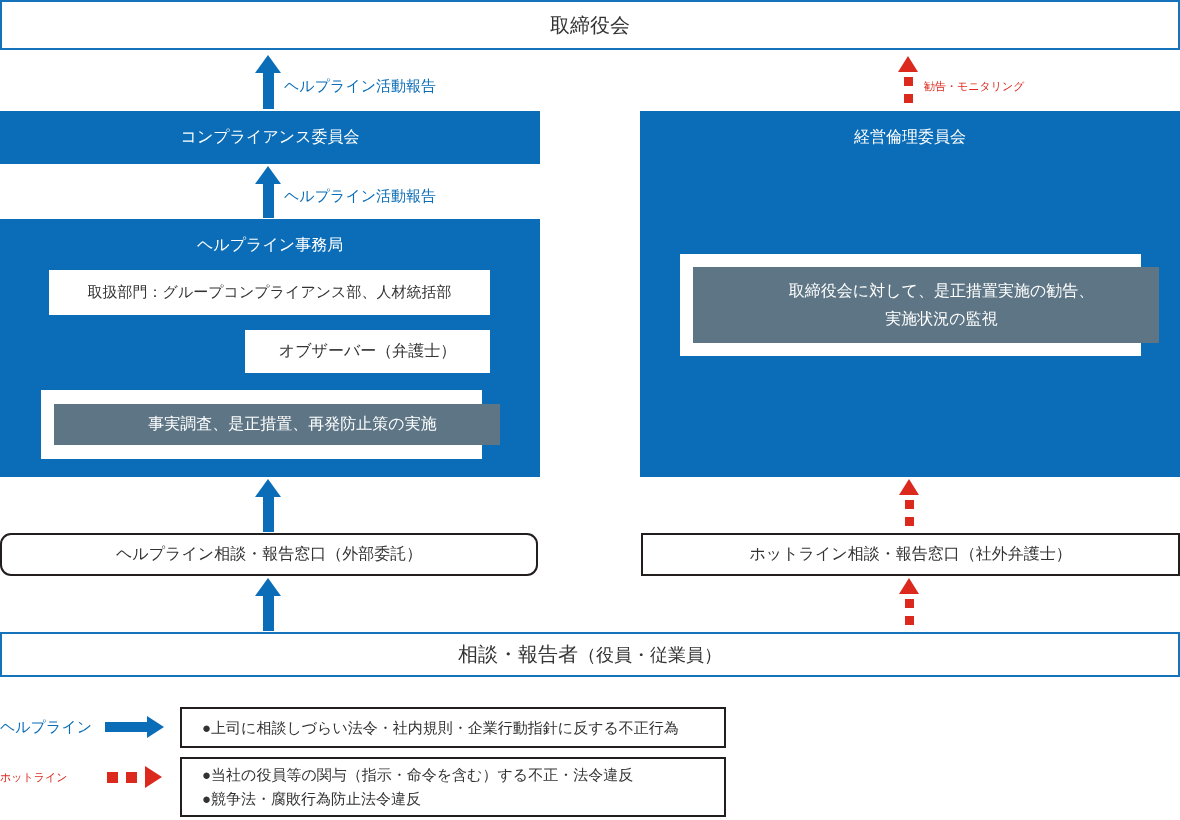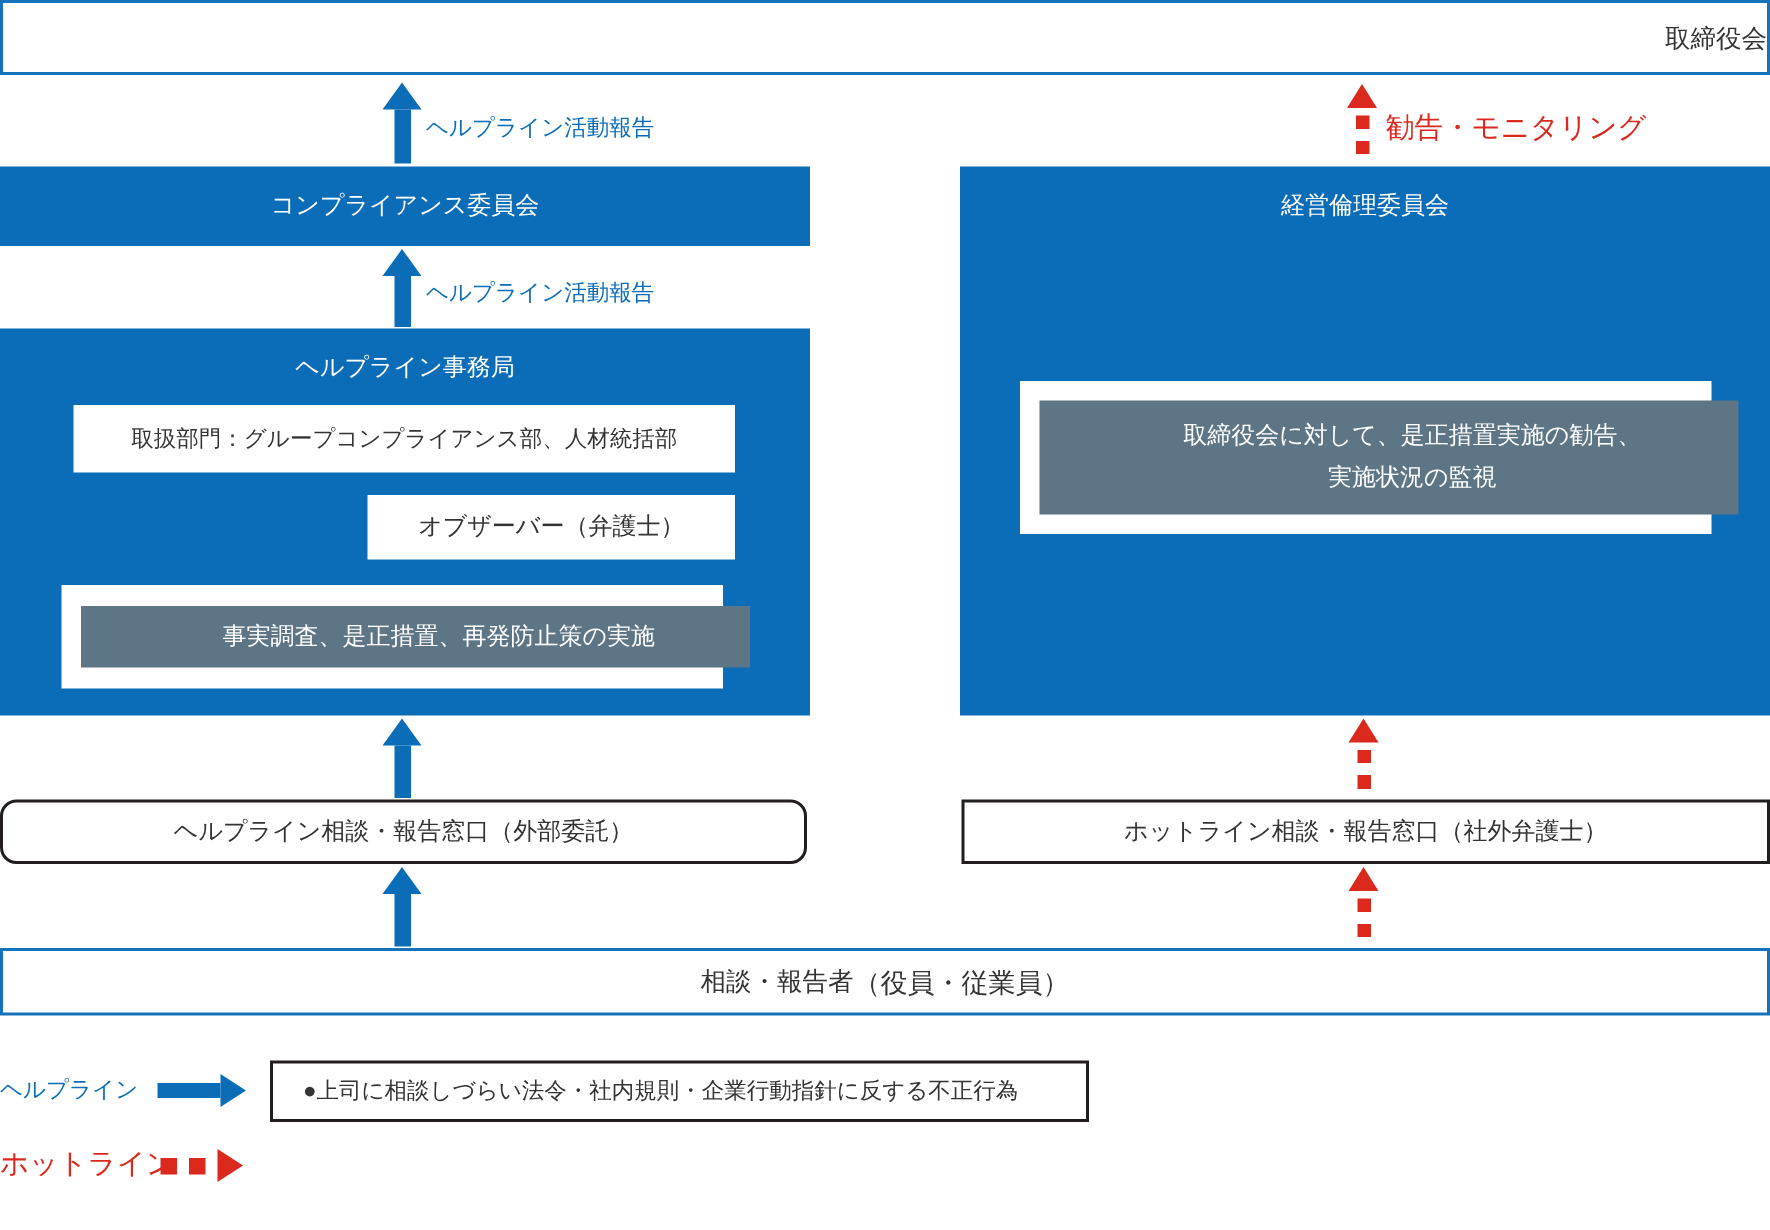--- a/index.html
+++ b/index.html
@@ -11,21 +11,21 @@
   .abs{position:absolute;box-sizing:border-box;}
   .center{display:flex;align-items:center;justify-content:center;}
 
   
   .outline-blue{background:#fff;border:2px solid var(--blue_border);}
   .outline-dark{background:#fff;border:2px solid var(--dark_border);}
   .fill-blue{background:var(--blue);color:#fff;}
   .fill-gray{background:var(--slate_gray);color:#fff;padding-left:31px;}
   .white-inner{background:#fff;}
 
-  .t17{font-size:17px;justify-content:flex-end;}
+  .t17{font-size:20px;}
   .t16{font-size:16px;}
   .t15{font-size:15px;}
   .t13{font-size:18px;}
 
   
   .v-arrow{display:flex;flex-direction:column;align-items:center;width:26px;}
   .v-arrow .head{width:0;height:0;border-left:13px solid transparent;border-right:13px solid transparent;border-bottom:18px solid var(--blue);}
   .v-arrow .shaft{width:11px;flex:1;background:var(--blue);}
 
   
@@ -36,21 +36,21 @@
 
   
   .h-arrow{display:flex;align-items:center;}
   .h-arrow .shaft{width:42px;height:10px;background:var(--blue);}
   .h-arrow .head{width:0;height:0;border-top:11px solid transparent;border-bottom:11px solid transparent;border-left:17px solid var(--blue);}
   .h-arrow-dashed{display:flex;align-items:center;}
   .h-arrow-dashed .dash{width:11px;height:11px;background:var(--red);margin-right:8px;}
   .h-arrow-dashed .head{width:0;height:0;border-top:11px solid transparent;border-bottom:11px solid transparent;border-left:17px solid var(--red);}
 
   .label-blue{color:var(--blue);font-size:15px;line-height:20px;white-space:nowrap;}
-  .label-red{color:var(--red);font-size:19px;line-height:20px;white-space:nowrap;}
+  .label-red{color:var(--red);font-size:11px;line-height:20px;white-space:nowrap;}
 
   .legend-box{display:flex;flex-direction:column;justify-content:center;padding-left:20px;font-size:15px;line-height:24px;color:var(--text_dark);}
   .rec-line{line-height:28px;text-align:center;}
 </style>
 </head>
 <body>
 
 <div id="stage">
 
   <div class="abs outline-blue center t17" style="left:0;top:3;width:1180px;height:50px;">
@@ -145,14 +145,18 @@
   <div class="abs outline-dark legend-box" style="left:180px;top:707px;width:546px;height:41px;">
     <div>●上司に相談しづらい法令・社内規則・企業行動指針に反する不正行為</div>
   </div>
 
   <div class="abs label-red" style="left:0;top:767px;">ホットライン</div>
   <div class="abs h-arrow-dashed" style="left:107px;top:766px;height:22px;">
     <div class="dash"></div>
     <div class="dash"></div>
     <div class="head"></div>
   </div>
+  <div class="abs outline-dark legend-box" style="left:180px;top:757px;width:546px;height:60px;">
+    <div>●当社の役員等の関与（指示・命令を含む）する不正・法令違反</div>
+    <div>●競争法・腐敗行為防止法令違反</div>
+  </div>
 
 </div>
 
 </body></html>

